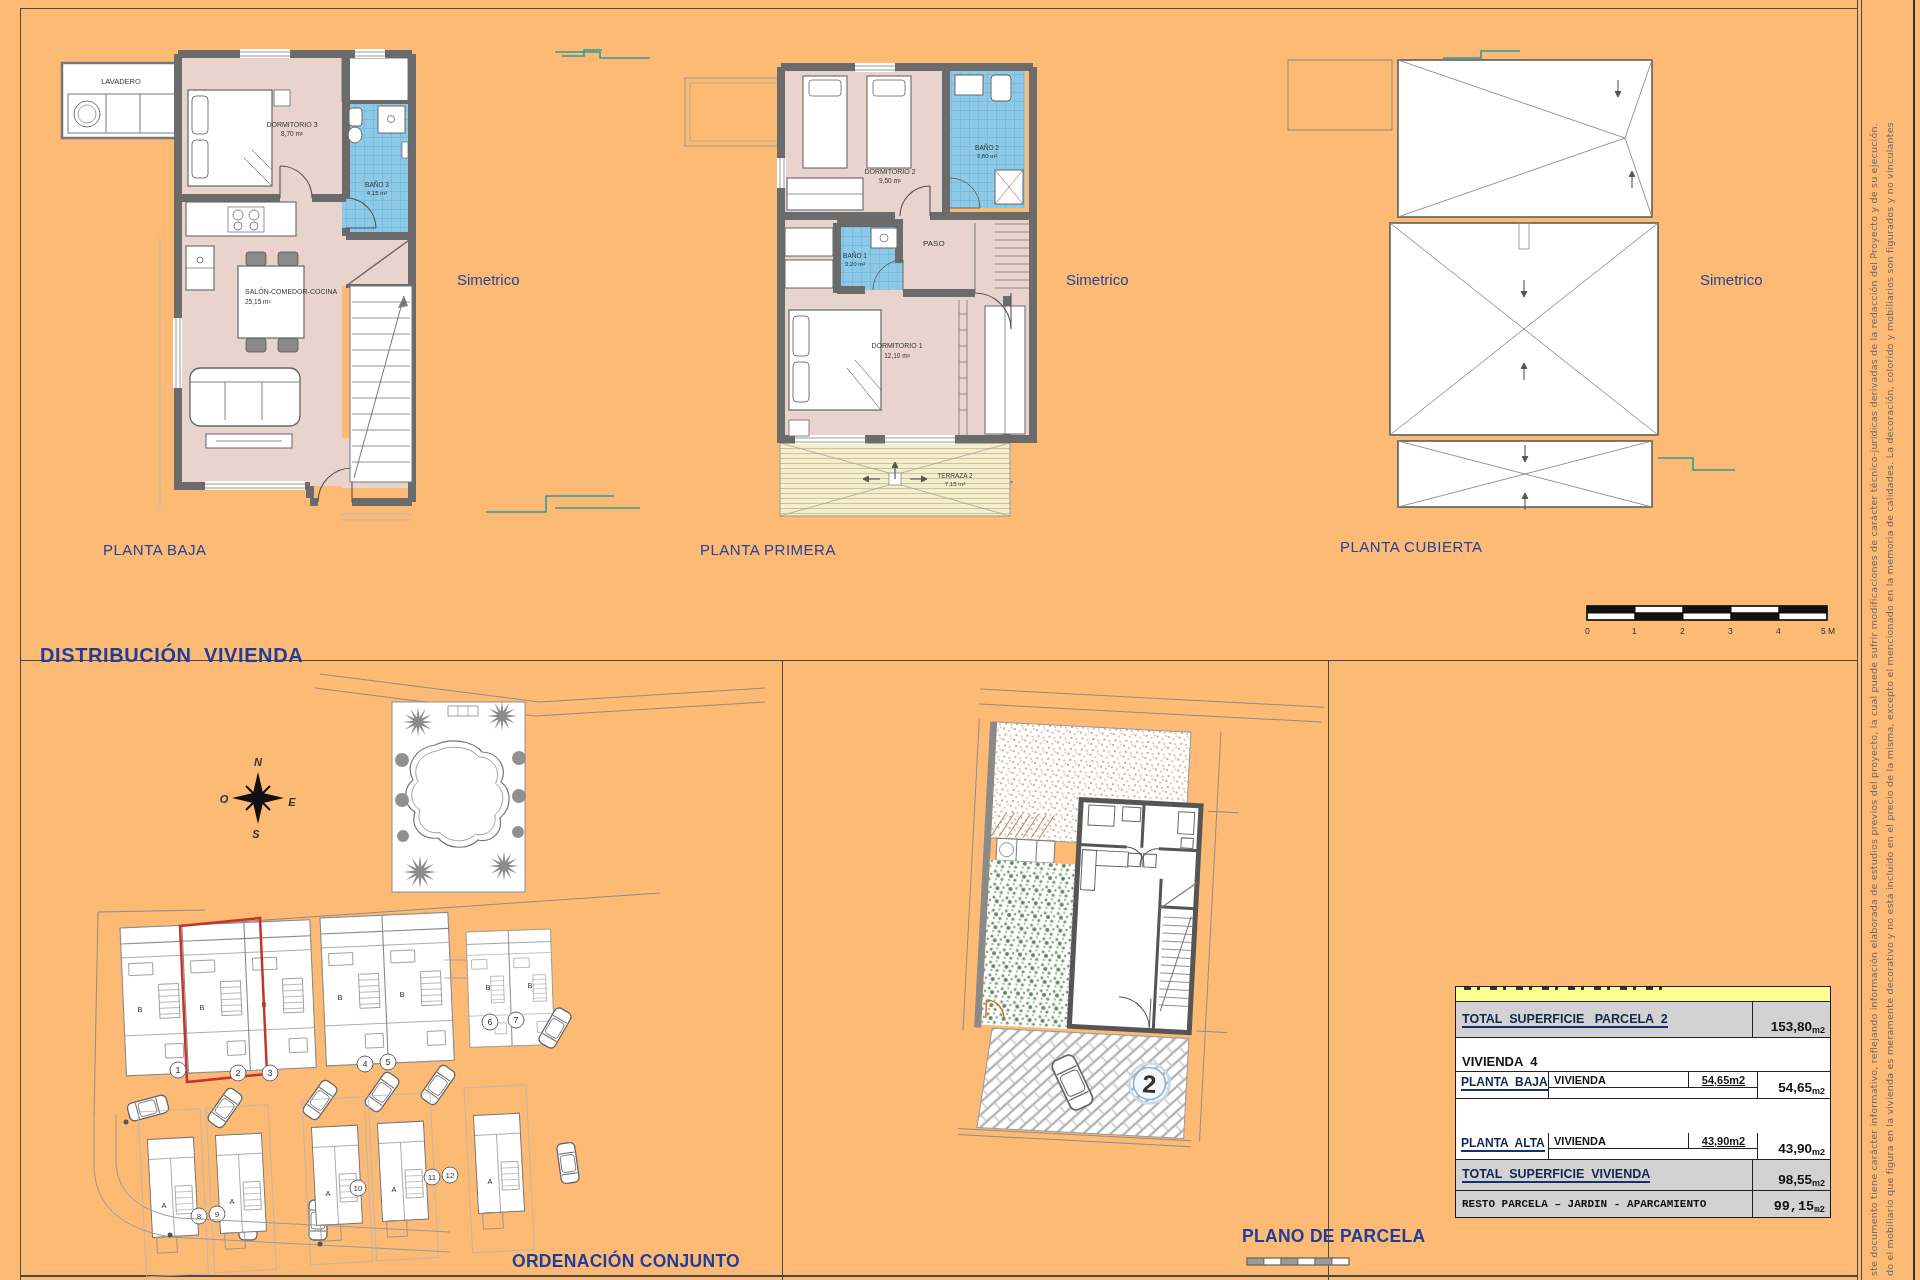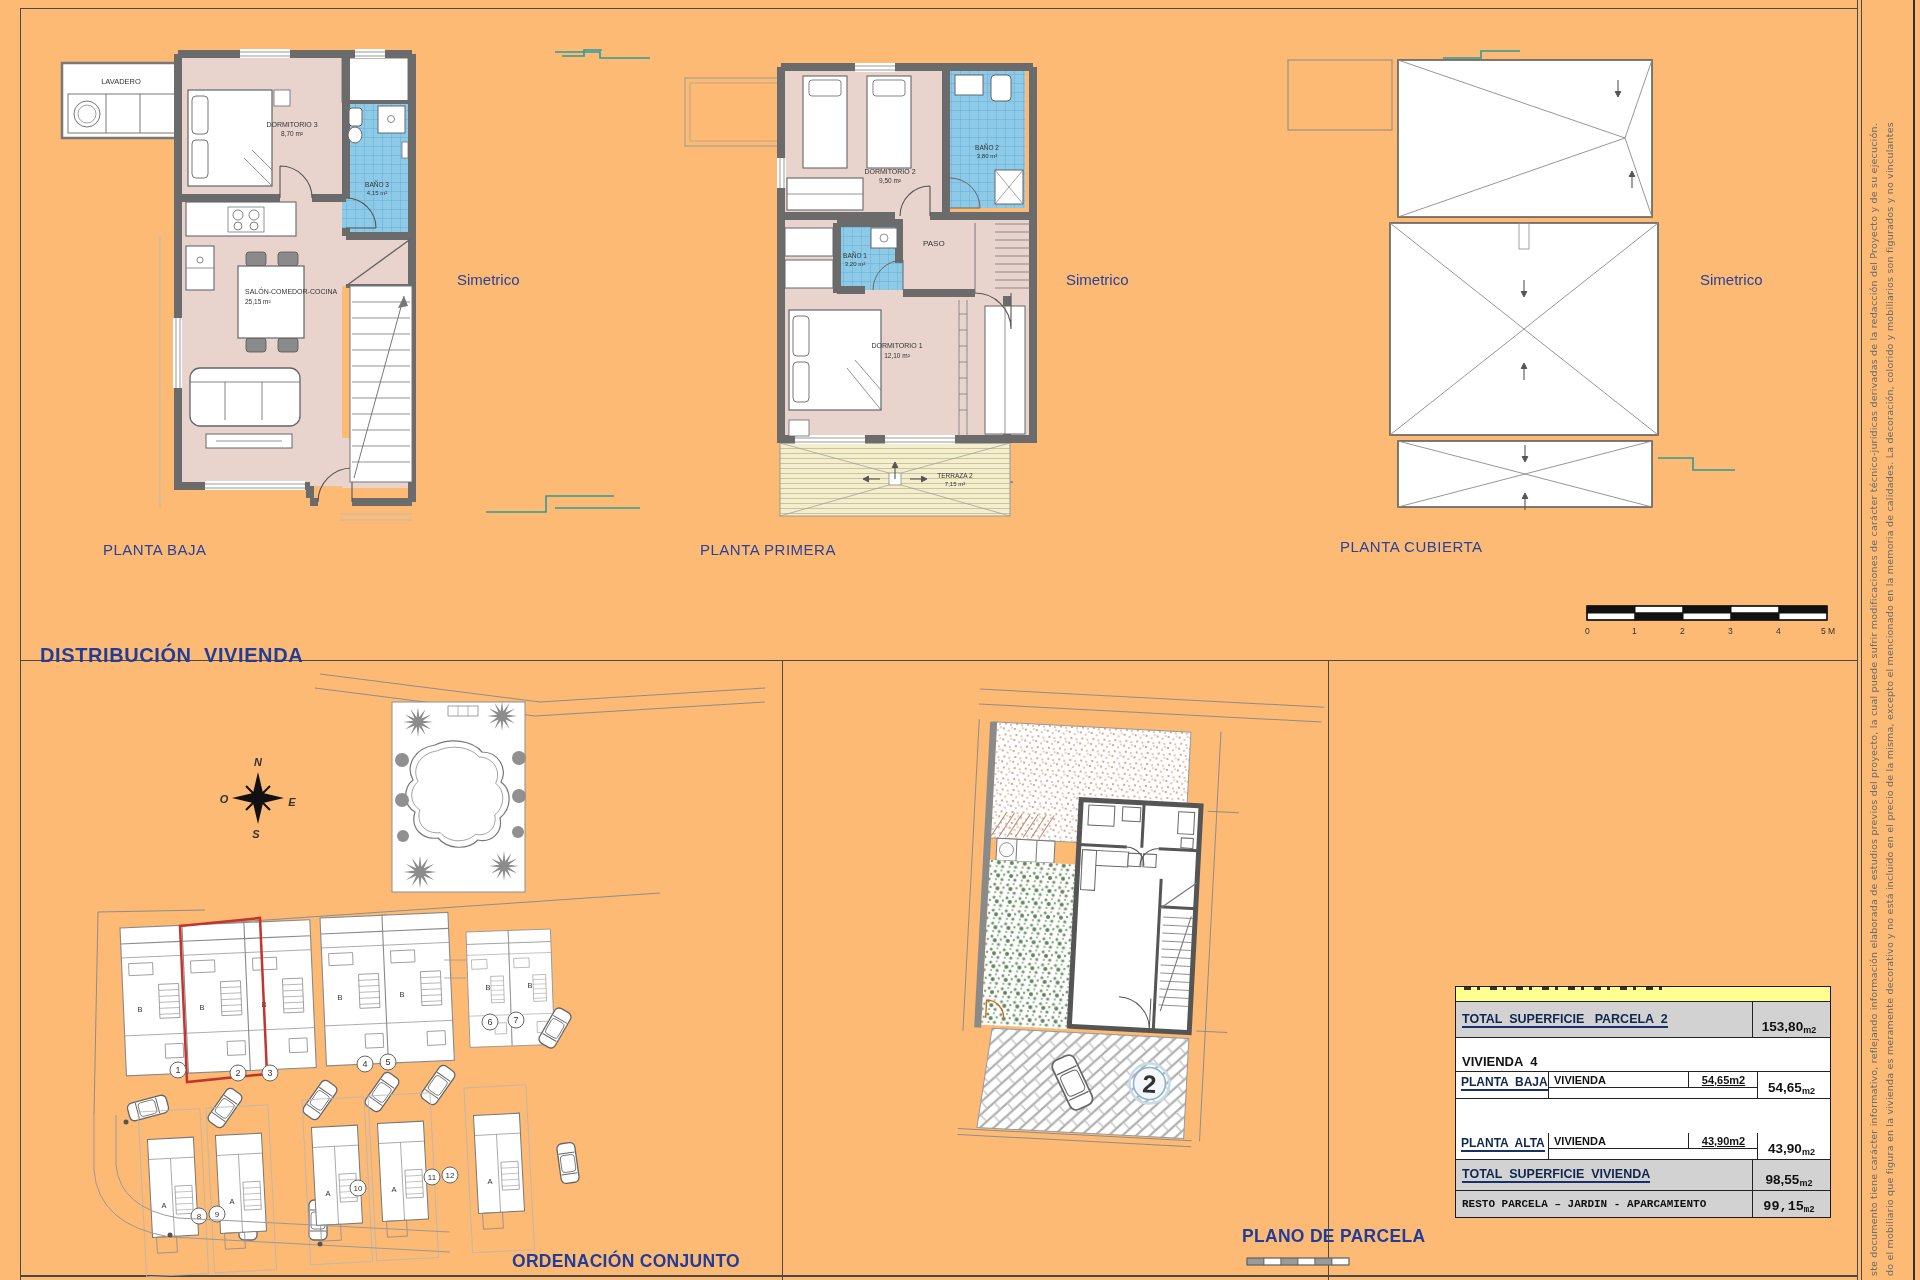--- a/index.html
+++ b/index.html
@@ -14,21 +14,21 @@
   svg text{font-family:"Liberation Sans",sans-serif;fill:#333;}
   
   #areaTable{position:absolute;left:1455px;top:986px;width:374px;border:1.5px solid #1a1a1a;background:#fff;font-family:"Liberation Sans",sans-serif;}
   #areaTable .yellow{height:14px;background:#ffff8f;border-bottom:1px solid #222;
      background-image:repeating-linear-gradient(90deg,#333 0 7px,transparent 7px 13px,#333 13px 16px,transparent 16px 26px);
      background-size:55% 3px;background-position:8px 0;background-repeat:no-repeat;}
   .trow{display:flex;align-items:stretch;border-bottom:1px solid #222;}
   .gray{background:#d2d2d2;}
   .tlab{flex:1;display:flex;align-items:center;padding-left:6px;font-weight:bold;font-size:12.5px;color:#111;white-space:pre;}
   .tlab .u{border-bottom:2px solid #16306e;color:#10264f;padding-bottom:0px;}
-  .tval{width:72px;border-left:1px solid #222;display:flex;align-items:flex-end;justify-content:center;
+  .tval{width:72px;border-left:1px solid #222;display:flex;align-items:flex-end;justify-content:flex-end;
         padding:0 5px 3px 0;font-weight:bold;font-size:13.5px;color:#111;}
   .tval .m2{font-size:9px;font-weight:bold;position:relative;top:1px;left:0;}
   .subgrid{flex:1;display:grid;grid-template-columns:92px 140px 69px;}
   .sg-c{border-left:1px solid #222;font-size:11px;font-weight:bold;padding:2px 4px 0 5px;color:#111;}
   .sg-lab{grid-row:1/3;border-left:none;display:flex;align-items:flex-start;padding-top:3px;font-size:12px;white-space:pre;}
   .sg-lab .u{border-bottom:2px solid #16306e;color:#10264f;}
   .sg-val{text-align:center;text-decoration:underline;}
   .sg-sub{border-top:1px solid #222;grid-column:2/4;border-left:1px solid #222;height:10px;}
   .viv4{font-size:13px;font-weight:bold;padding:16px 0 2px 6px;color:#111;border-bottom:1px solid #222;white-space:pre;}
   

